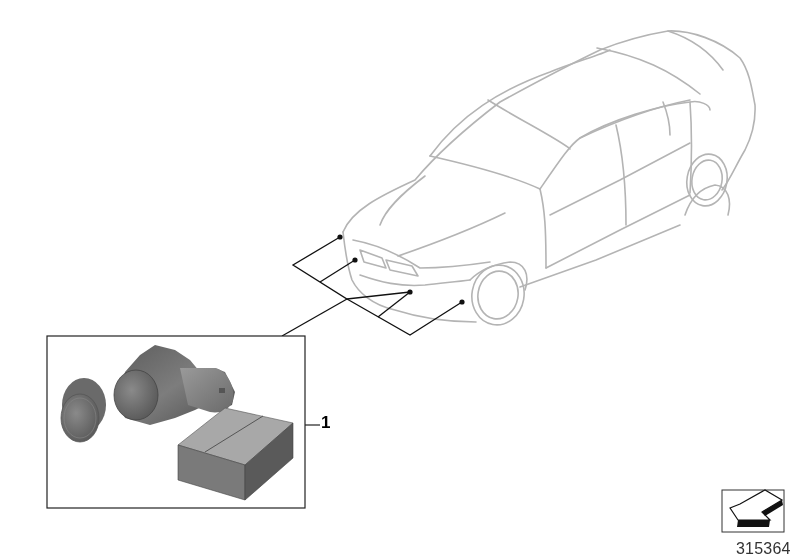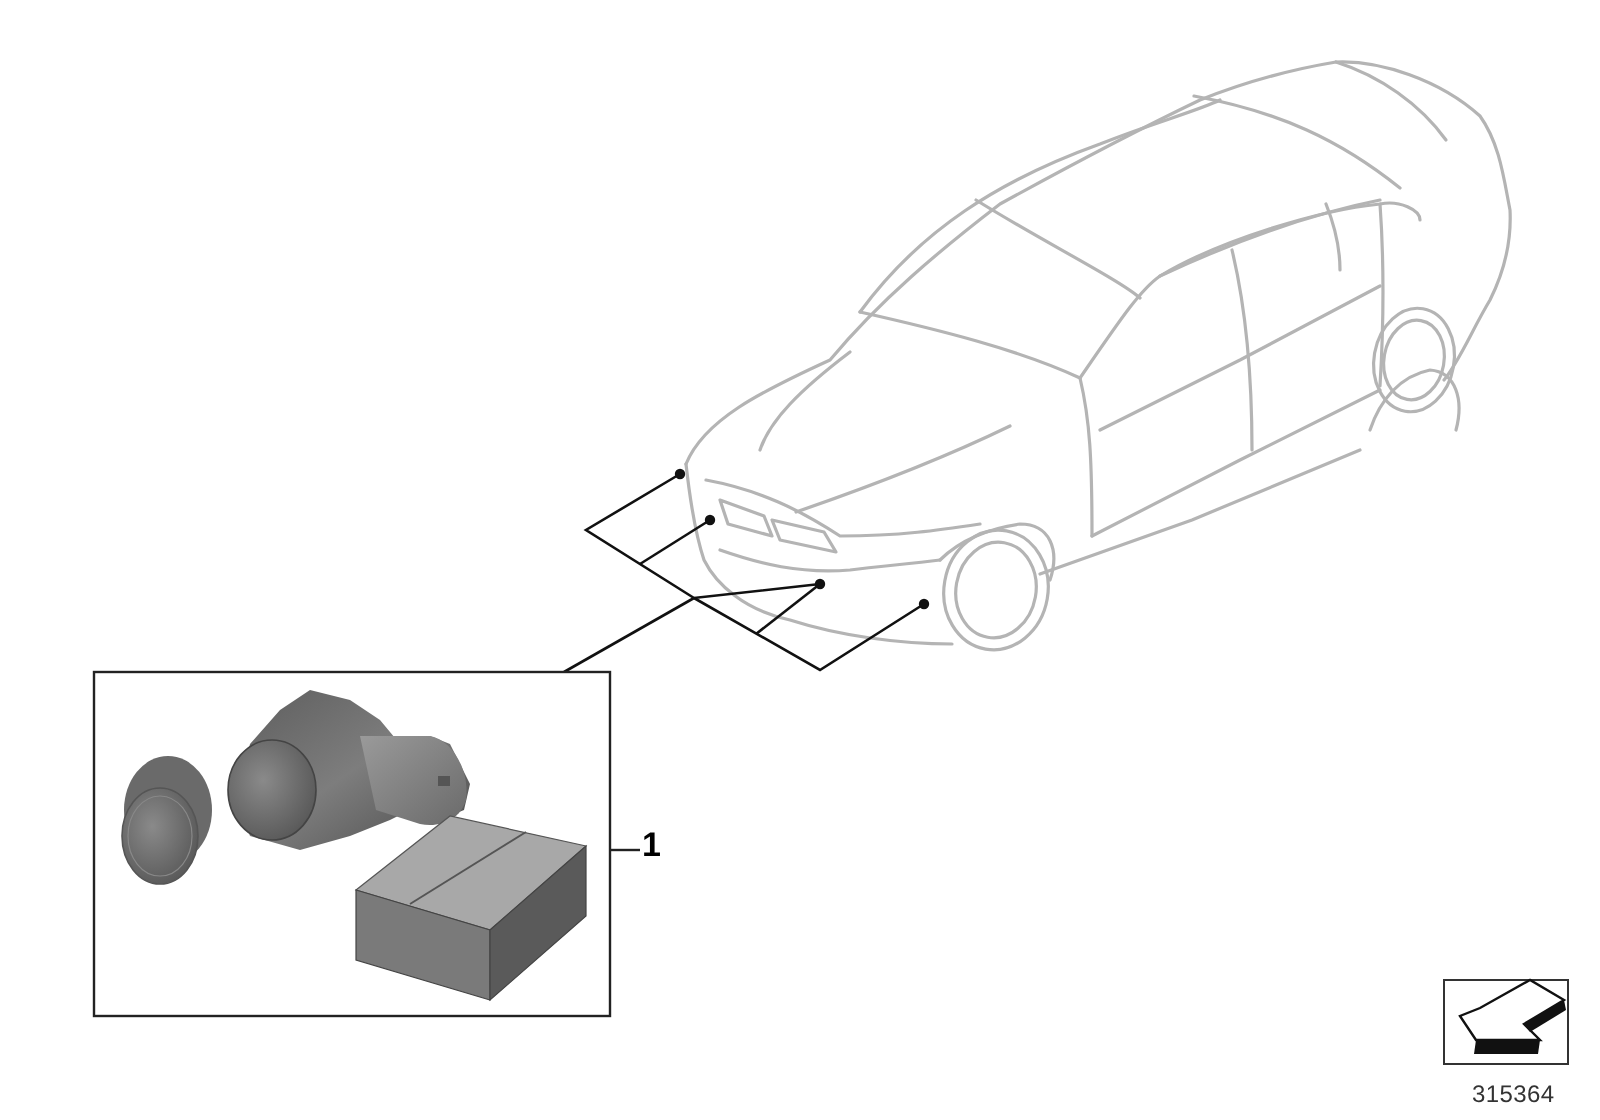--- a/index.html
+++ b/index.html
@@ -2,21 +2,21 @@
 <html><head>
 <meta charset="utf-8">
 <style>
   html, body { margin: 0; padding: 0; background: #ffffff; }
   body { width: 800px; height: 560px; position: relative; overflow: hidden; font-family: "Liberation Sans", sans-serif; }
   #diagram { position: absolute; left: 0; top: 0; width: 800px; height: 560px; }
   .car { fill: none; stroke: #b4b4b4; stroke-width: 1.6; stroke-linecap: round; stroke-linejoin: round; }
   .leader { fill: none; stroke: #111111; stroke-width: 1.3; }
   .dot { fill: #111111; }
   .part-label { position: absolute; left: 321px; top: 413px; font-weight: bold; font-size: 17px; color: #000; }
-  .diagram-number { position: absolute; left: 736px; top: 540px; font-size: 12px; color: #333; letter-spacing: 0.2px; }
+  .diagram-number { position: absolute; left: 736px; top: 540px; font-size: 16px; color: #333; letter-spacing: 0.2px; }
 </style>
 </head>
 <body>
 
 <svg id="diagram" viewBox="0 0 800 560" xmlns="http://www.w3.org/2000/svg">
   <defs>
     <linearGradient id="gBody" x1="0" y1="0" x2="1" y2="1">
       <stop offset="0" stop-color="#5d5d5d"></stop>
       <stop offset="0.5" stop-color="#7d7d7d"></stop>
       <stop offset="1" stop-color="#4a4a4a"></stop>

